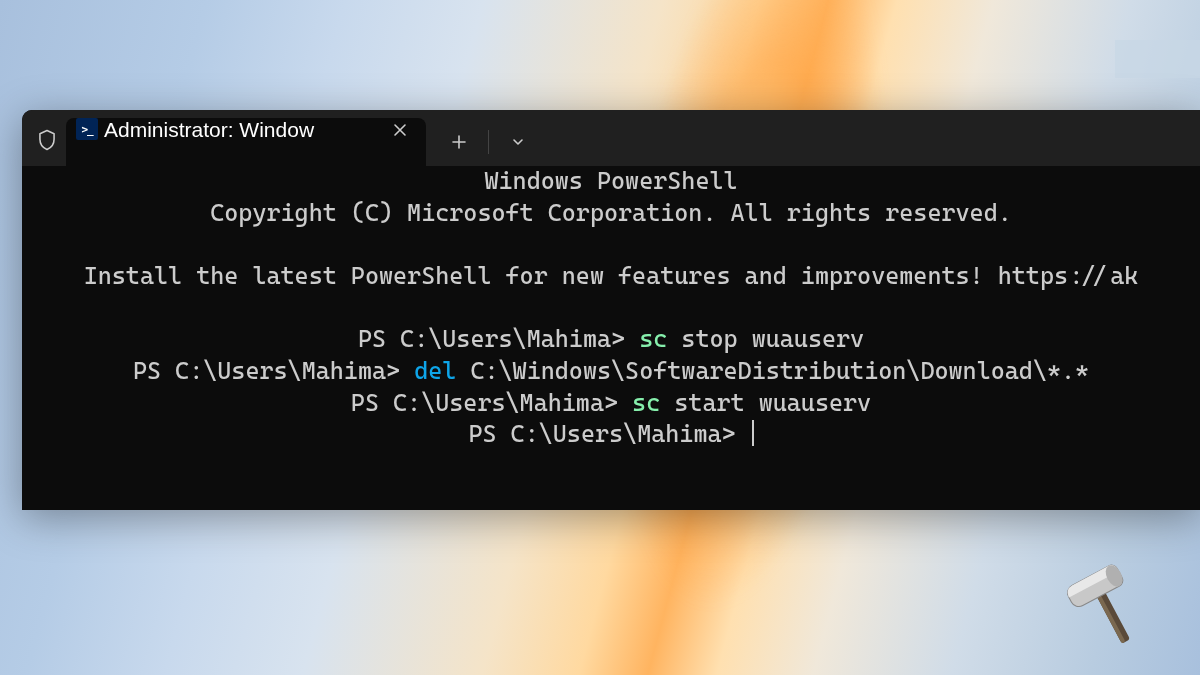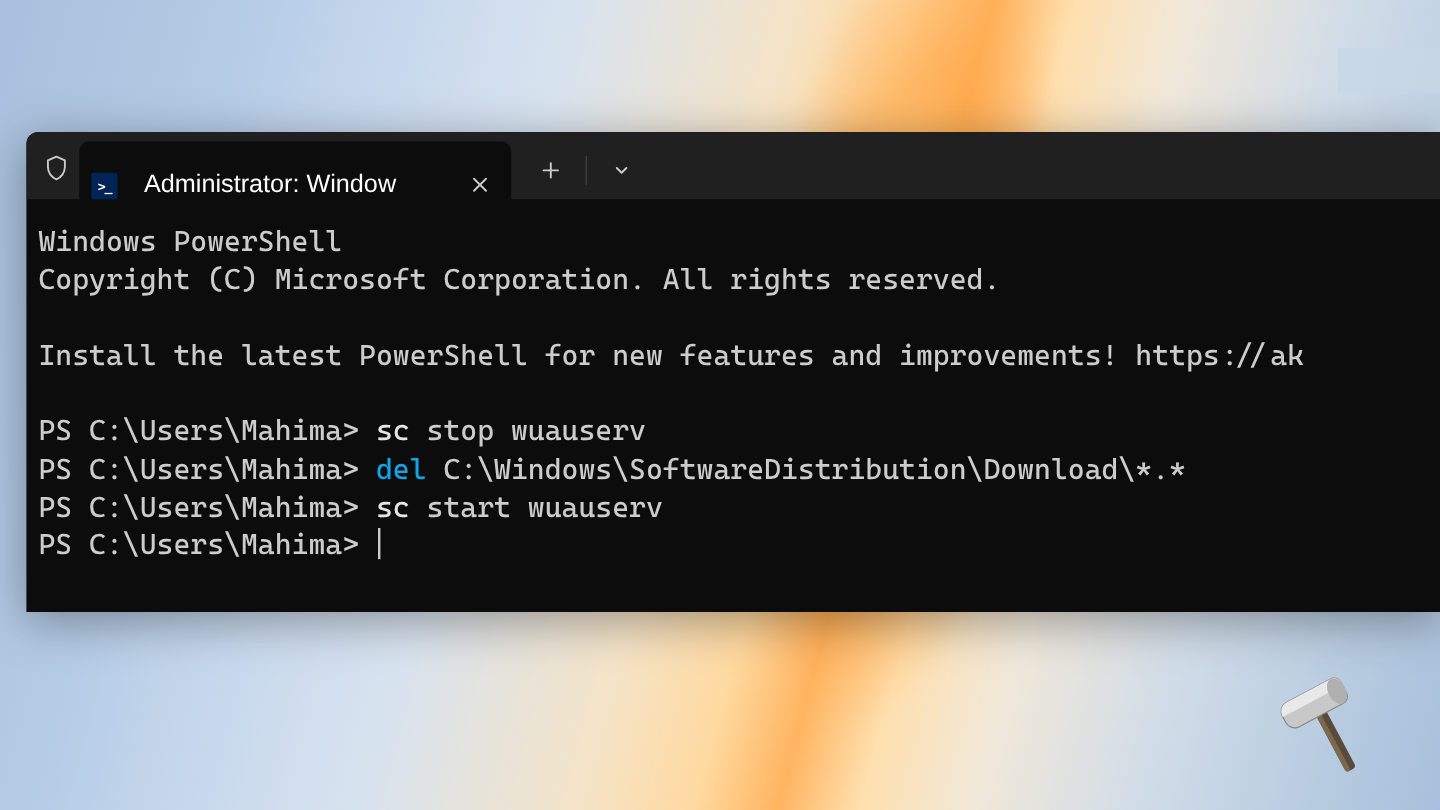--- a/index.html
+++ b/index.html
@@ -48,27 +48,27 @@
   }
   .shield-icon {
     width: 34px; height: 48px;
     display: flex; align-items: center; justify-content: center;
     color: #cccccc;
     margin-right: 2px;
     padding-bottom: 4px;
   }
   .tab {
     display: flex;
-    align-items: flex-end;
+    align-items: flex-start;
     background: #0c0c0c;
     height: 48px;
     border-top-left-radius: 8px;
     border-top-right-radius: 8px;
     padding: 0 14px 0 10px;
-    gap: 22px;
+    gap: 6px;
     min-width: 360px;
   }
   .ps-icon {
     width: 22px; height: 22px;
     background: #012456;
     border-radius: 2px;
     display: flex; align-items: center; justify-content: center;
     flex-shrink: 0;
     position: relative;
   }
@@ -110,29 +110,30 @@
     cursor: pointer;
     font-size: 18px;
     border-radius: 4px;
   }
   .titlebar-sep {
     width: 1px; height: 24px;
     background: #444;
     margin: 0 4px;
   }
   .terminal-body {
-    padding: 20px 10px;
+    padding: 0 10px;
     font-family: "Cascadia Code", "Cascadia Mono", Consolas, monospace;
     font-size: 24px;
     line-height: 1.32;
     color: #cccccc;
     white-space: pre;
+    text-align: center;
   }
   .line { display: block; }
-  .cmd-yellow { color: #e5e5e5; }
+  .cmd-yellow { color: #86efac; }
   .cmd-green  { color: #0ea5e9; }
   .cursor {
     display: inline-block;
     width: 2px; height: 26px;
     background: #cccccc;
     vertical-align: -4px;
     margin-left: 2px;
   }
   .hammer {
     position: absolute;

